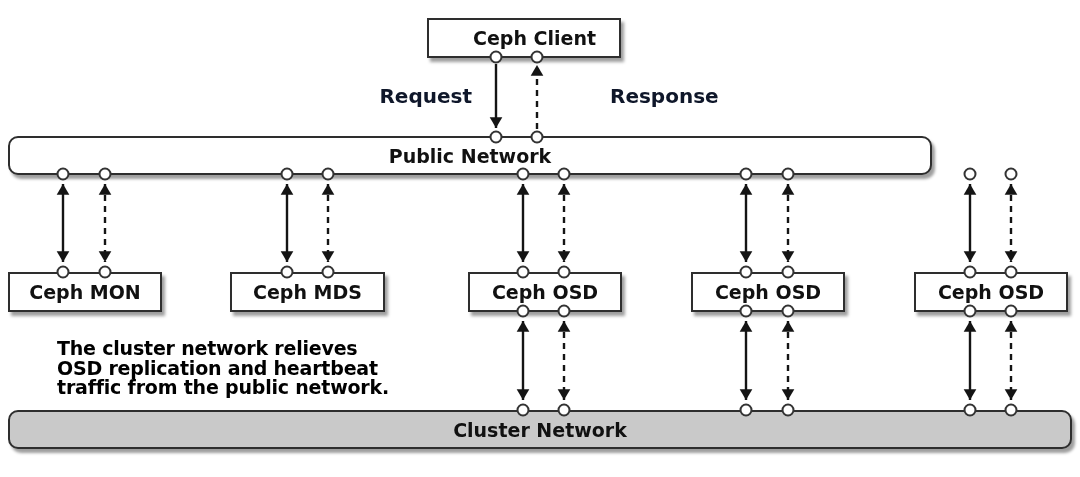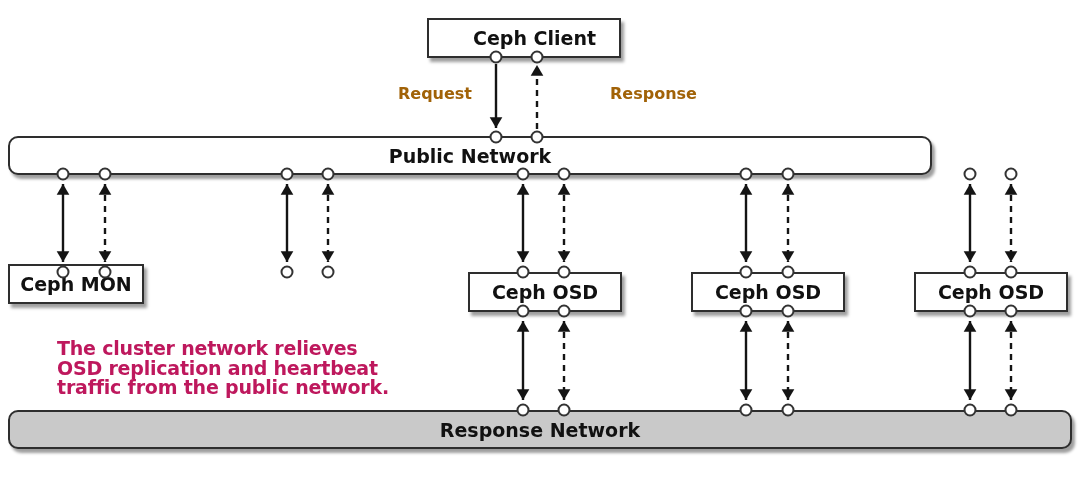--- a/index.html
+++ b/index.html
@@ -11,35 +11,35 @@
     position:absolute; box-sizing:border-box;
     background:#ffffff; border:2px solid #2e2e2e;
     display:flex; align-items:center; justify-content:center;
     font-weight:bold; font-size:19px; color:#111111;
     box-shadow:3px 4px 3px rgba(0,0,0,0.38);
     z-index:1;
   }
   .bar { border-radius:10px; }
   #n-client  { left:427px; top:18px;  width:194px; height:40px;padding-left:21px; }
   #n-public  { left:8px;   top:136px; width:924px; height:39px; }
-  #n-mon     { left:8px;   top:264px; width:136px; height:40px; }
+  #n-mon     { left:8px;   top:272px; width:154px; height:40px; }
   #n-mds     { left:230px; top:272px; width:155px; height:40px; }
   #n-osd1    { left:468px; top:272px; width:154px; height:40px; }
   #n-osd2    { left:691px; top:272px; width:154px; height:40px; }
   #n-osd3    { left:914px; top:272px; width:154px; height:40px; }
   #n-cluster { left:8px;   top:410px; width:1064px; height:39px; background:#c9c9c9; }
   .edge-label {
-    position:absolute; font-weight:bold; font-size:16px; color:#a16207; z-index:2;
+    position:absolute; font-weight:bold; font-size:20px; color:#0f172a; z-index:2;
   }
   #lbl-request  { left:330px; top:84px; width:142px; text-align:right; }
   #lbl-response { left:562px; top:84px;margin-left:48px; }
   #annotation {
     position:absolute; left:57px; top:339px; z-index:2;
     font-weight:bold; font-size:19px; line-height:19.5px;
-    letter-spacing:-0.2px; color:#be185d;
+    letter-spacing:-0.2px; color:#000000;
   }
   #net {
     position:absolute; left:0; top:0; z-index:3; pointer-events:none;
   }
   #net line.solid  { stroke:#141414; stroke-width:2.4; }
   #net line.dashed { stroke:#141414; stroke-width:2.4; stroke-dasharray:6 5; }
   #net circle.port { fill:#ffffff; stroke:#333333; stroke-width:2; }
 </style>
 </head>
 <body>
@@ -53,38 +53,41 @@
   <div class="edge-label" id="lbl-request">Request</div>
   <div class="edge-label" id="lbl-response">Response</div>
 
   <div class="node bar" id="n-public">
     <span>Public Network</span>
   </div>
 
   <div class="node" id="n-mon">
     <span>Ceph MON</span>
   </div>
+  <div class="node" id="n-mds">
+    <span>Ceph MDS</span>
+  </div>
   <div class="node" id="n-osd1">
     <span>Ceph OSD</span>
   </div>
   <div class="node" id="n-osd2">
     <span>Ceph OSD</span>
   </div>
   <div class="node" id="n-osd3">
     <span>Ceph OSD</span>
   </div>
 
   <div id="annotation">
     <div>The cluster network relieves</div>
     <div>OSD replication and heartbeat</div>
     <div>traffic from the public network.</div>
   </div>
 
   <div class="node bar" id="n-cluster">
-    <span>Response Network</span>
+    <span>Cluster Network</span>
   </div>
 
   <svg id="net" width="1080" height="477">
     <defs>
       <marker id="ah" viewBox="0 0 10 10" refX="8.8" refY="5" markerWidth="5.6" markerHeight="6.4" orient="auto-start-reverse">
         <path d="M0.8,0.3 L8.8,5 L0.8,9.7 Z" fill="#141414"></path>
       </marker>
     </defs>
   <line x1="496" y1="64" x2="496" y2="128" class="solid" marker-end="url(#ah)"></line>
       <line x1="537" y1="129" x2="537" y2="65" class="dashed" marker-end="url(#ah)"></line>

